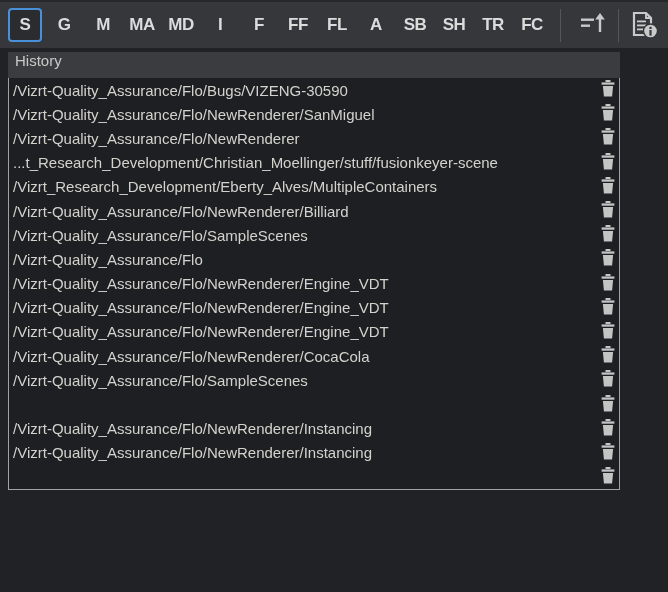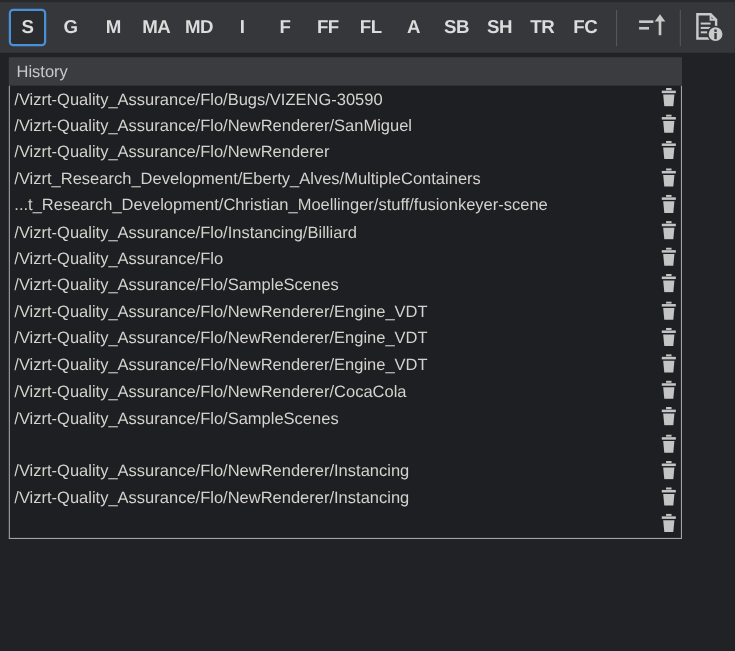--- a/index.html
+++ b/index.html
@@ -36,21 +36,21 @@
     background:none;border:none;padding:0;cursor:pointer;
   }
   .sort-btn{left:576px;}
   .info-btn{left:627px;}
   
   .panel{
     position:absolute;left:8px;top:52px;width:612px;
   }
   .panel-header{
     height:26px;background:#3b3c40;
-    display:flex;align-items:center;padding-left:7px;box-sizing:border-box;
+    display:flex;padding-left:7px;box-sizing:border-box;
     color:#c9c9c7;font-size:15px;
   }
   .panel-list{
     background:#1d1f23;
     border:1px solid #a0a2a4;border-top:none;
     box-sizing:border-box;
   }
   .history-row{
     height:24.2px;display:flex;align-items:center;
     padding-left:4px;box-sizing:border-box;
@@ -180,69 +180,69 @@
           <span>
             <svg width="14" height="17" viewBox="0 0 14 17">
               <rect x="4.5" y="0" width="5" height="2" fill="#c4c4c4"></rect>
               <rect x="0.6" y="2.4" width="12.8" height="2.3" fill="#c4c4c4"></rect>
               <path d="M1.9 6 L12.1 6 L11.1 16.6 L2.9 16.6 Z" fill="#c4c4c4"></path>
             </svg>
           </span>
         </button>
       </div>
       <div class="history-row">
+        <span class="row-path">...t_Research_Development/Christian_Moellinger/stuff/fusionkeyer-scene</span>
+        <button class="trash-btn">
+          <span>
+            <svg width="14" height="17" viewBox="0 0 14 17">
+              <rect x="4.5" y="0" width="5" height="2" fill="#c4c4c4"></rect>
+              <rect x="0.6" y="2.4" width="12.8" height="2.3" fill="#c4c4c4"></rect>
+              <path d="M1.9 6 L12.1 6 L11.1 16.6 L2.9 16.6 Z" fill="#c4c4c4"></path>
+            </svg>
+          </span>
+        </button>
+      </div>
+      <div class="history-row">
         <span class="row-path">/Vizrt_Research_Development/Eberty_Alves/MultipleContainers</span>
         <button class="trash-btn">
           <span>
             <svg width="14" height="17" viewBox="0 0 14 17">
               <rect x="4.5" y="0" width="5" height="2" fill="#c4c4c4"></rect>
               <rect x="0.6" y="2.4" width="12.8" height="2.3" fill="#c4c4c4"></rect>
               <path d="M1.9 6 L12.1 6 L11.1 16.6 L2.9 16.6 Z" fill="#c4c4c4"></path>
             </svg>
           </span>
         </button>
       </div>
       <div class="history-row">
-        <span class="row-path">...t_Research_Development/Christian_Moellinger/stuff/fusionkeyer-scene</span>
-        <button class="trash-btn">
-          <span>
-            <svg width="14" height="17" viewBox="0 0 14 17">
-              <rect x="4.5" y="0" width="5" height="2" fill="#c4c4c4"></rect>
-              <rect x="0.6" y="2.4" width="12.8" height="2.3" fill="#c4c4c4"></rect>
-              <path d="M1.9 6 L12.1 6 L11.1 16.6 L2.9 16.6 Z" fill="#c4c4c4"></path>
-            </svg>
-          </span>
-        </button>
-      </div>
-      <div class="history-row">
-        <span class="row-path">/Vizrt-Quality_Assurance/Flo/Instancing/Billiard</span>
+        <span class="row-path">/Vizrt-Quality_Assurance/Flo/NewRenderer/Billiard</span>
+        <button class="trash-btn">
+          <span>
+            <svg width="14" height="17" viewBox="0 0 14 17">
+              <rect x="4.5" y="0" width="5" height="2" fill="#c4c4c4"></rect>
+              <rect x="0.6" y="2.4" width="12.8" height="2.3" fill="#c4c4c4"></rect>
+              <path d="M1.9 6 L12.1 6 L11.1 16.6 L2.9 16.6 Z" fill="#c4c4c4"></path>
+            </svg>
+          </span>
+        </button>
+      </div>
+      <div class="history-row">
+        <span class="row-path">/Vizrt-Quality_Assurance/Flo/SampleScenes</span>
         <button class="trash-btn">
           <span>
             <svg width="14" height="17" viewBox="0 0 14 17">
               <rect x="4.5" y="0" width="5" height="2" fill="#c4c4c4"></rect>
               <rect x="0.6" y="2.4" width="12.8" height="2.3" fill="#c4c4c4"></rect>
               <path d="M1.9 6 L12.1 6 L11.1 16.6 L2.9 16.6 Z" fill="#c4c4c4"></path>
             </svg>
           </span>
         </button>
       </div>
       <div class="history-row">
         <span class="row-path">/Vizrt-Quality_Assurance/Flo</span>
-        <button class="trash-btn">
-          <span>
-            <svg width="14" height="17" viewBox="0 0 14 17">
-              <rect x="4.5" y="0" width="5" height="2" fill="#c4c4c4"></rect>
-              <rect x="0.6" y="2.4" width="12.8" height="2.3" fill="#c4c4c4"></rect>
-              <path d="M1.9 6 L12.1 6 L11.1 16.6 L2.9 16.6 Z" fill="#c4c4c4"></path>
-            </svg>
-          </span>
-        </button>
-      </div>
-      <div class="history-row">
-        <span class="row-path">/Vizrt-Quality_Assurance/Flo/SampleScenes</span>
         <button class="trash-btn">
           <span>
             <svg width="14" height="17" viewBox="0 0 14 17">
               <rect x="4.5" y="0" width="5" height="2" fill="#c4c4c4"></rect>
               <rect x="0.6" y="2.4" width="12.8" height="2.3" fill="#c4c4c4"></rect>
               <path d="M1.9 6 L12.1 6 L11.1 16.6 L2.9 16.6 Z" fill="#c4c4c4"></path>
             </svg>
           </span>
         </button>
       </div>

